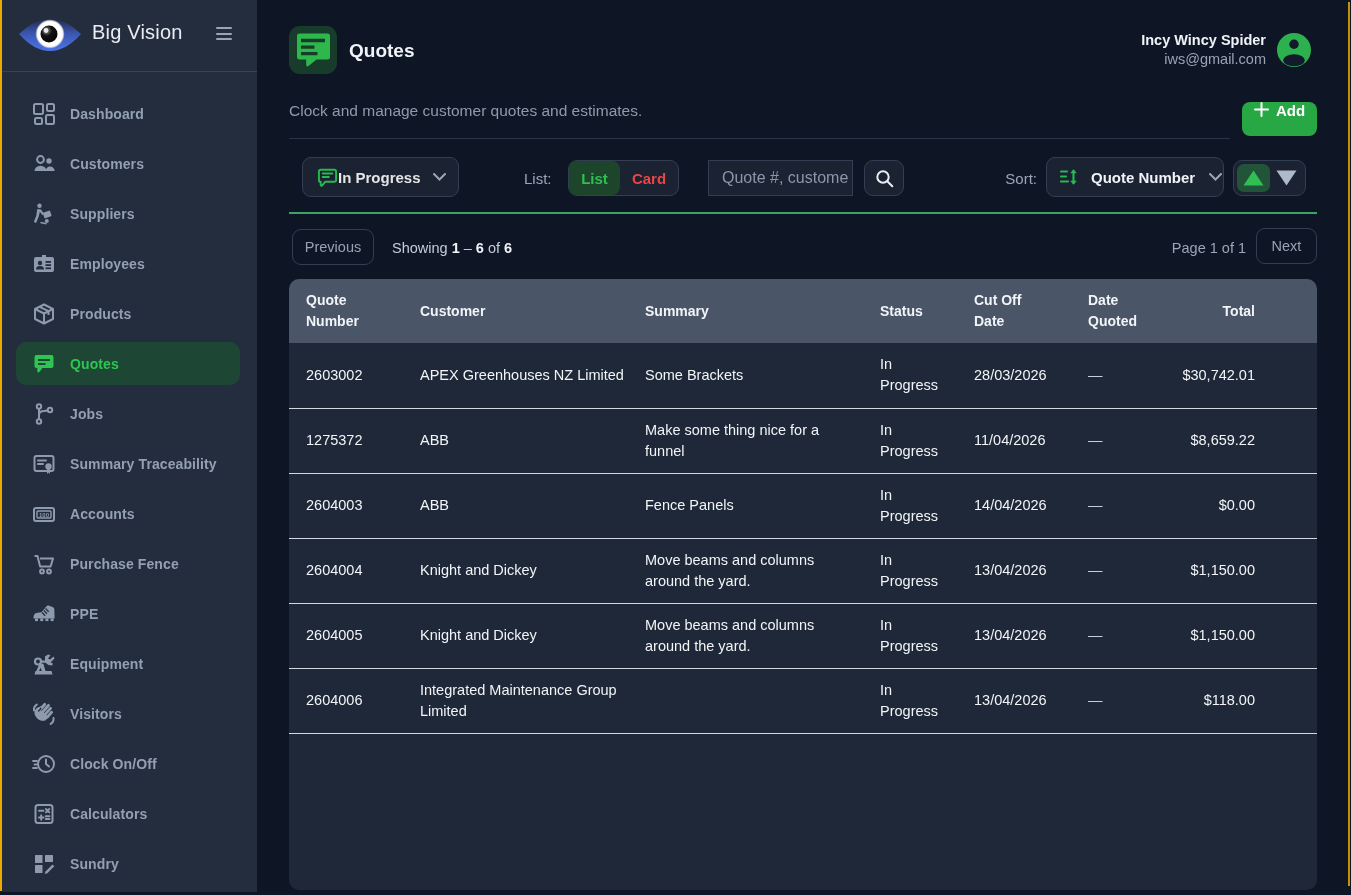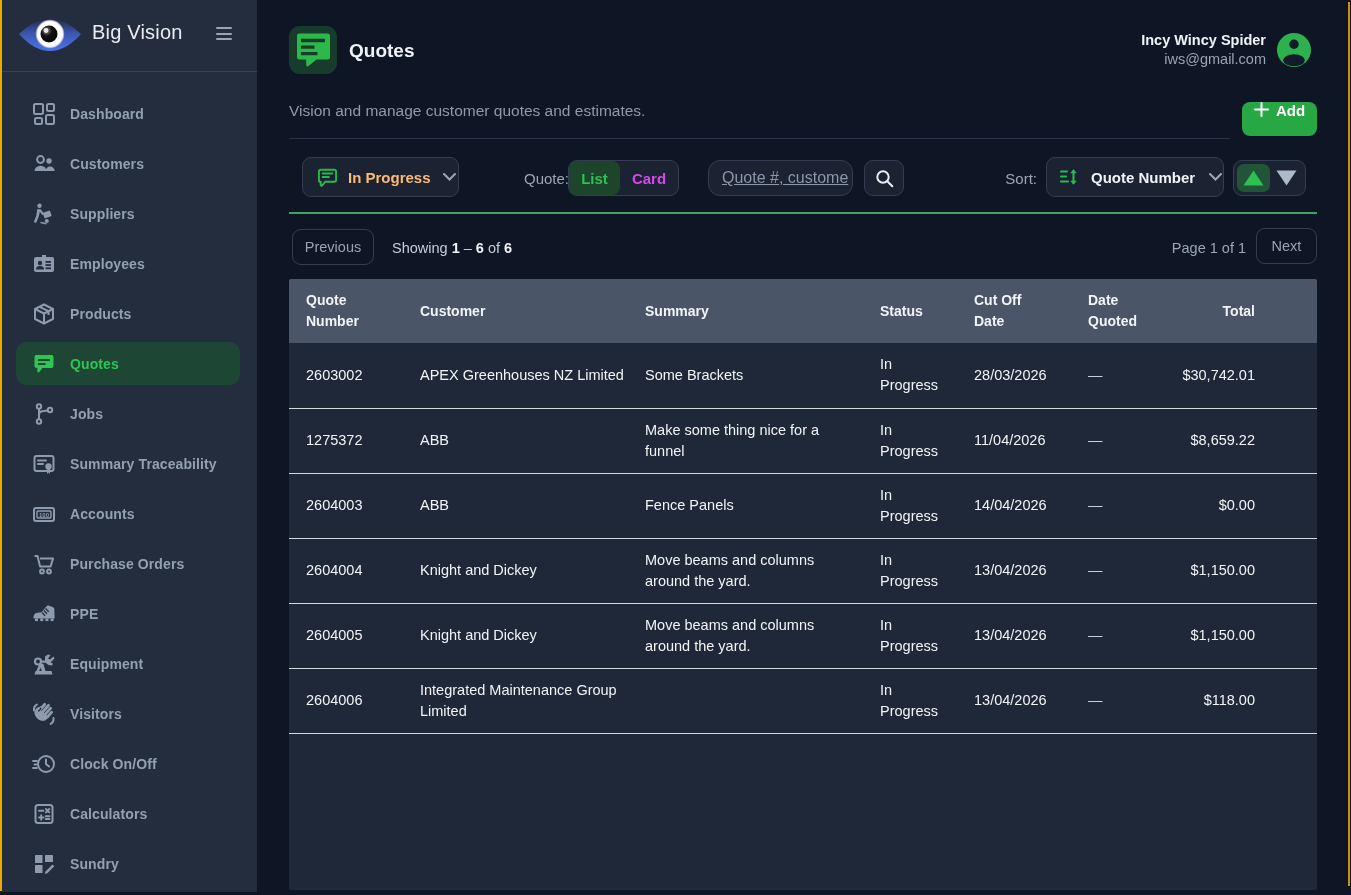--- a/index.html
+++ b/index.html
@@ -31,46 +31,46 @@
 #uemail { left:800px; top:51px; width:466px; text-align:right; font-size:14.5px; color:#98a3b3; }
 #avatar { left:1277px; top:33px; }
 #subtitle { left:289px; top:102px; font-size:15.5px; color:#8e9aac; }
 #hdivider { left:289px; top:138px; width:941px; height:1px; background:#29334a; }
 #addbtn { left:1242px; top:102px; width:75px; height:34px; background:#28a745; border-radius:8px; color:#fff; font-size:15px; font-weight:bold; display:flex; align-items:flex-start; justify-content:center; }
 #addbtn svg { margin-right:7px; }
 
 
 .btn { background:#1b2333; border:1px solid #333e52; border-radius:9px; display:flex; align-items:center; }
 #filterbtn { left:302px; top:157px; width:157px; height:40px; padding-left:14px; }
-#filterbtn .lbl { color:#fdba74; font-weight:bold; font-size:15px; margin-left:10px; }
+#filterbtn .lbl { color:#e5e5e5; font-weight:bold; font-size:15px; }
 #filterbtn .chev { margin-left:12px; }
 #viewlbl { left:524px; top:170px; font-size:15px; color:#9aa6b6; }
 #toggle { left:568px; top:160px; width:111px; height:36px; }
 #toggle .seg1 { width:51px; height:34px; border-radius:8px; background:#1c452c; color:#2fbf52; display:flex; align-items:center; justify-content:center; font-weight:bold; font-size:15px; }
-#toggle .seg2 { flex:1; text-align:center; color:#d946ef; font-weight:bold; font-size:15px; }
-#searchin { left:708px; top:160px; width:145px; height:36px; background:#1b2333; border:1px solid #333e52; border-radius:12px; line-height:34px; padding-left:13px; font-size:16px; color:#8b96a8; white-space:nowrap; overflow:hidden;text-decoration:underline; }
+#toggle .seg2 { flex:1; text-align:center; color:#ef4444; font-weight:bold; font-size:15px; }
+#searchin { left:708px; top:160px; width:145px; height:36px; background:#1b2333; border:1px solid #333e52; border-radius:0; line-height:34px; padding-left:13px; font-size:16px; color:#8b96a8; white-space:nowrap; overflow:hidden; }
 #searchbtn { left:864px; top:160px; width:40px; height:36px; justify-content:center; }
 #sortlbl2 { left:980px; top:170px; width:57px; text-align:right; font-size:15px; color:#9aa6b6; }
 #sortdd { left:1046px; top:157px; width:178px; height:40px; padding-left:12px; }
 #sortdd .lbl { color:#f0f3f7; font-weight:bold; font-size:15px; margin-left:12px; }
 #sortdd .chev { margin-left:14px; }
 #updown { left:1233px; top:160px; width:73px; height:36px; padding:3px; }
 #updown .u1 { width:33px; height:28px; background:#215439; border-radius:7px; display:flex; align-items:center; justify-content:center; }
 #updown .u2 { flex:1; display:flex; align-items:center; justify-content:center; }
 #greenline { left:289px; top:212px; width:1028px; height:2px; background:#3da364; }
 
 
 #prevbtn { left:292px; top:229px; width:82px; height:36px; background:transparent; justify-content:center; color:#97a1b1; font-size:14.5px; }
 #showing { left:392px; top:240px; font-size:14.5px; color:#c6cdd9; }
 #showing b { color:#f0f3f7; }
 #pagelbl2 { left:1026px; top:240px; width:220px; text-align:right; font-size:14.5px; color:#9aa5b5; }
 #nextbtn { left:1256px; top:228px; width:61px; height:36px; background:transparent; justify-content:center; color:#98a2b2; font-size:14.5px; }
 
 
-#card { left:289px; top:279px; width:1028px; height:611px; background:#1e2838; border-radius:2px; overflow:hidden; }
+#card { left:289px; top:279px; width:1028px; height:611px; background:#1e2838; border-radius:10px; overflow:hidden; }
 table { width:1028px; border-collapse:collapse; table-layout:fixed; }
 thead tr { height:64px; background:#4a5568; }
 th { color:#f2f4f8; font-size:14px; font-weight:bold; text-align:left; padding-left:17px; line-height:21px; vertical-align:middle; }
 tbody tr { height:65px; border-bottom:1.5px solid #d2d7e0; }
 td { color:#f2f4f7; font-size:14.5px; padding-left:17px; line-height:21px; vertical-align:middle; white-space:nowrap; }
 td.num, th.num { text-align:right; padding-right:62px; padding-left:0; }
 td.dash { color:#c7ced9; }
 </style>
 </head>
 <body>
@@ -182,21 +182,21 @@
             <text x="12" y="14.8" font-size="6" font-weight="bold" fill="#8e9bae" stroke="none" text-anchor="middle" font-family="Liberation Sans">100</text>
           </svg>
           <span class="nlabel">Accounts</span>
         </div>
       <div class="nitem">
           <svg width="24" height="24" viewBox="0 0 24 24" fill="none" stroke="#8e9bae" stroke-width="2">
             <path d="M2.5 4 h3 l2.6 10.5 h10.5 l2.4 -8 h-13" stroke-linejoin="round"></path>
             <circle cx="10" cy="19.5" r="1.9"></circle>
             <circle cx="17" cy="19.5" r="1.9"></circle>
           </svg>
-          <span class="nlabel">Purchase Orders</span>
+          <span class="nlabel">Purchase Fence</span>
         </div>
       <div class="nitem">
           <svg width="24" height="24" viewBox="0 0 24 24" fill="#8e9bae">
             <path d="M1.5 16.5 Q1 11.5 5.5 10.8 L9.5 10.2 L14.5 4.2 Q15.3 3.2 16.6 3.6 L21 5.2 Q22.3 5.7 22.3 7 L22.6 16.5 Z"></path>
             <path d="M10 10.5 L13.2 13.8 M11.8 8.5 L15 11.7 M13.5 6.5 L16.7 9.7" stroke="#232d3e" stroke-width="1.3" fill="none"></path>
             <rect x="3" y="16.5" width="3" height="2.6"></rect>
             <rect x="8.2" y="16.5" width="3" height="2.6"></rect>
             <rect x="13.4" y="16.5" width="3" height="2.6"></rect>
             <rect x="18.6" y="16.5" width="3" height="2.6"></rect>
           </svg>
@@ -265,37 +265,37 @@
       </svg>
   </div>
   <div class="abs" id="title">Quotes</div>
   <div class="abs" id="uname">Incy Wincy Spider</div>
   <div class="abs" id="uemail">iws@gmail.com</div>
   <svg class="abs" id="avatar" width="34" height="34" viewBox="0 0 34 34">
     <circle cx="17" cy="17" r="17" fill="#2cb14e"></circle>
     <circle cx="17" cy="11.3" r="4.7" fill="#121a2b"></circle>
     <ellipse cx="17" cy="27.2" rx="10.8" ry="6" fill="#121a2b"></ellipse>
   </svg>
-  <div class="abs" id="subtitle">Vision and manage customer quotes and estimates.</div>
+  <div class="abs" id="subtitle">Clock and manage customer quotes and estimates.</div>
   <div class="abs" id="hdivider"></div>
   <div class="abs" id="addbtn"><svg width="15" height="15" viewBox="0 0 15 15">
         <path d="M7.5 1 v13 M1 7.5 h13" stroke="#fff" stroke-width="2" stroke-linecap="round"></path>
       </svg>Add</div>
 
   <div class="abs btn" id="filterbtn">
     <svg width="21" height="21" viewBox="0 0 24 24" fill="none" stroke="#28b850" stroke-width="2.2" stroke-linejoin="round">
         <path d="M4 3.2 h16 a1.8 1.8 0 0 1 1.8 1.8 v10 a1.8 1.8 0 0 1 -1.8 1.8 h-10.5 l-3.5 4.3 a1 1 0 0 1 -1.8 -0.6 v-3.7 h-0.2 a1.8 1.8 0 0 1 -1.8 -1.8 v-10 a1.8 1.8 0 0 1 1.8 -1.8 Z"></path>
         <path d="M6.5 7.5 h11 M6.5 11.5 h7" stroke-linecap="round"></path>
       </svg>
     <span class="lbl">In Progress</span>
     <svg class="chev" width="13" height="8" viewBox="0 0 13 8">
         <path d="M1 1 l5.5 5.5 L12 1" stroke="#9aa6b6" stroke-width="2" fill="none" stroke-linecap="round"></path>
       </svg>
   </div>
-  <div class="abs" id="viewlbl">Quote:</div>
+  <div class="abs" id="viewlbl">List:</div>
   <div class="abs btn" id="toggle">
       <div class="seg1">List</div>
       <div class="seg2">Card</div>
     </div>
   <div class="abs" id="searchin">Quote #, custome</div>
   <div class="abs btn" id="searchbtn">
       <svg width="19" height="19" viewBox="0 0 19 19" fill="none" stroke="#e8edf4" stroke-width="2">
         <circle cx="8" cy="8" r="5.7"></circle>
         <path d="M12.3 12.3 L17.3 17.3" stroke-linecap="round"></path>
       </svg>

